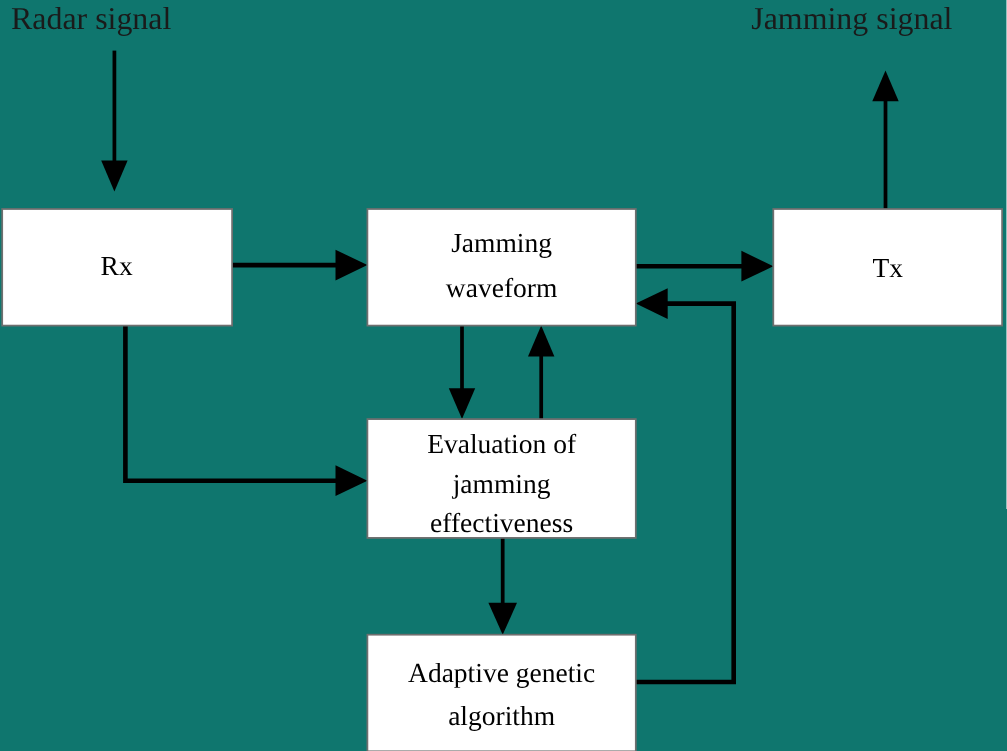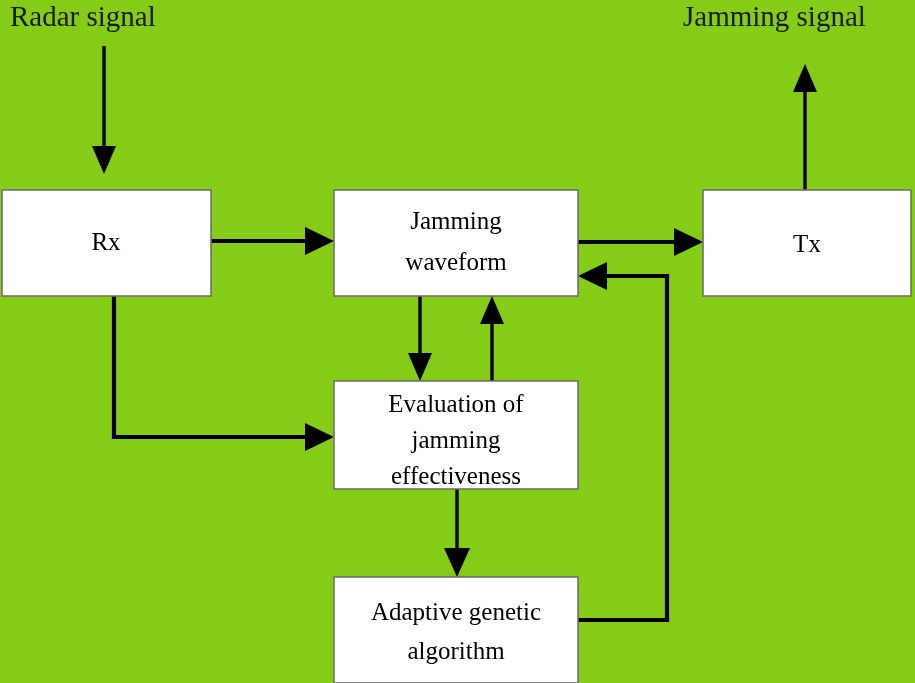--- a/index.html
+++ b/index.html
@@ -10,21 +10,21 @@
   body {
     width: 915px;
     height: 683px;
     overflow: hidden;
     font-family: "Liberation Serif", "DejaVu Serif", serif;
   }
   #diagram-root {
     position: relative;
     width: 915px;
     height: 683px;
-    background: #84cc16;
+    background: #0f766e;
   }
   svg#flow {
     position: absolute;
     left: 0;
     top: 0;
     width: 915px;
     height: 683px;
     display: block;
   }
   .box-rect {

